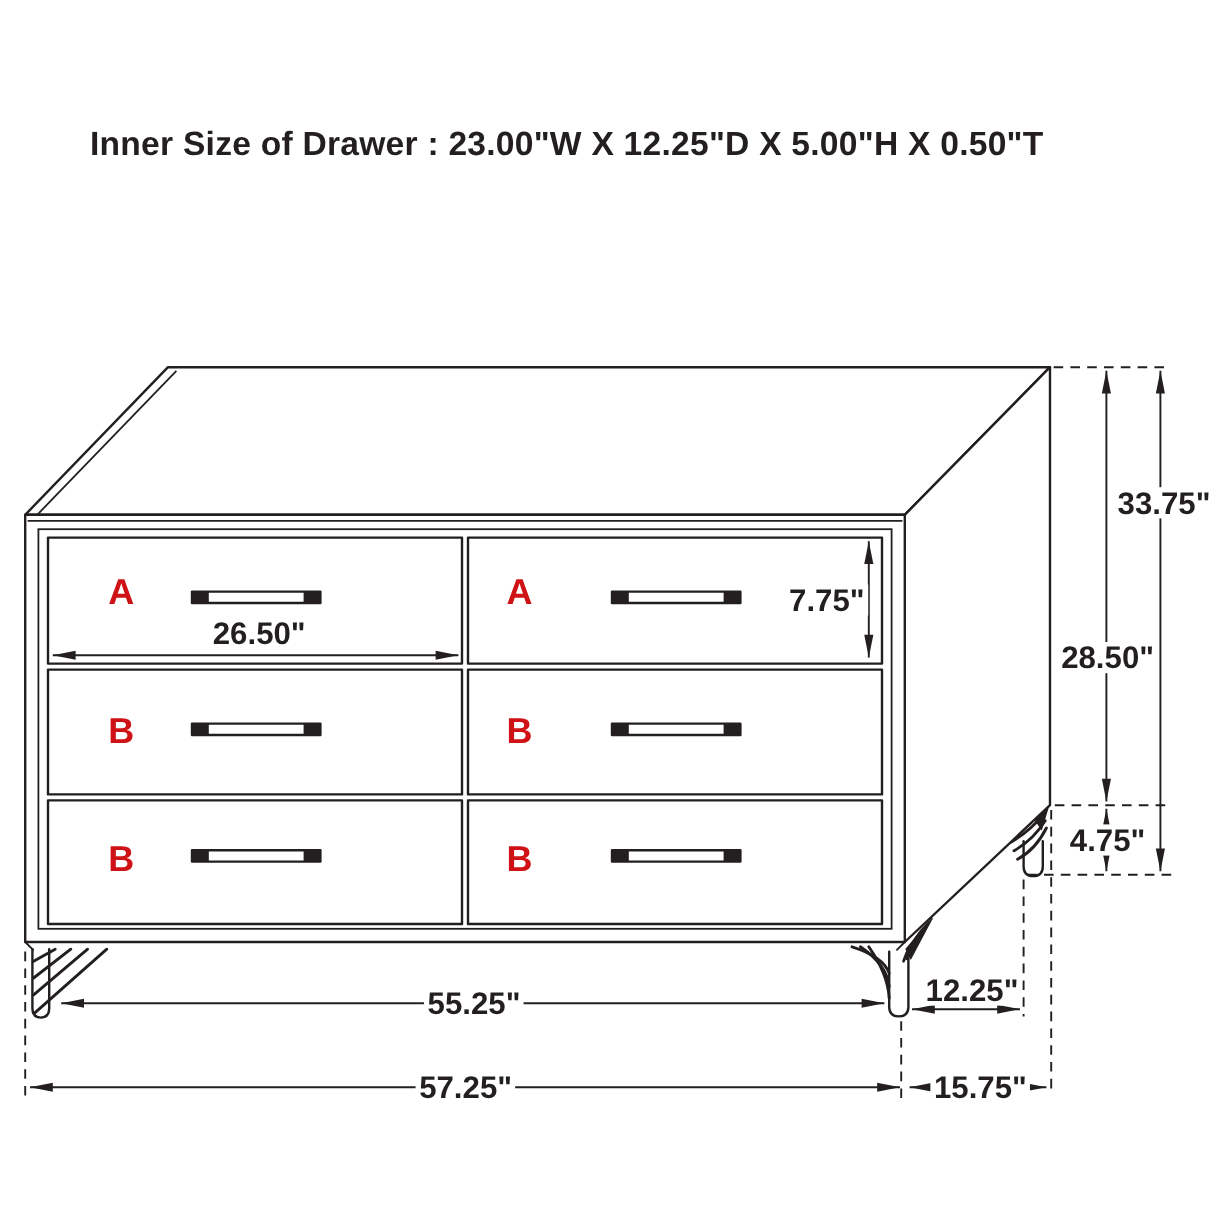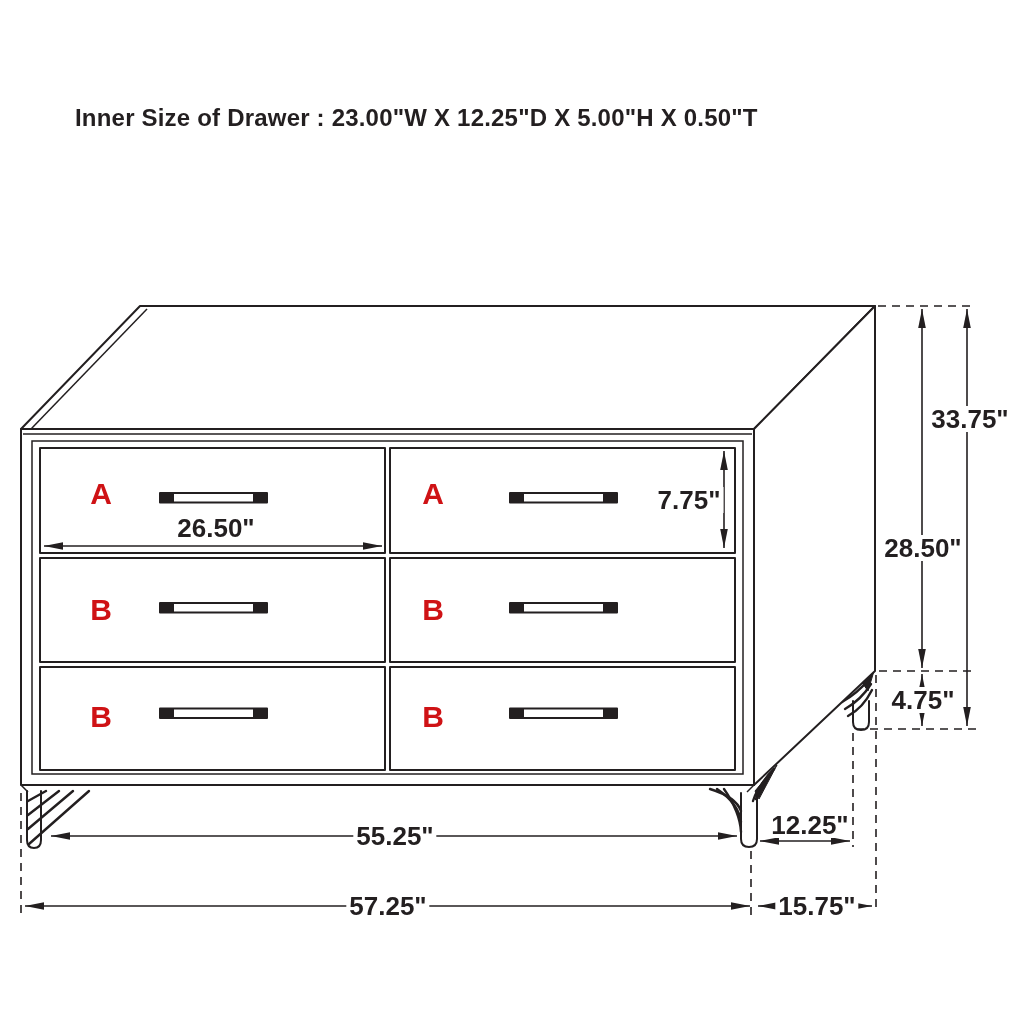--- a/index.html
+++ b/index.html
@@ -38,21 +38,21 @@
     font-weight:bold;
     font-size:30px;
     color:var(--label,#cf1215);
     line-height:1;
     background:transparent;
   }
   #title{
     position:absolute;
     left:75px;top:104px;
     font-weight:bold;
-    font-size:24px;
+    font-size:28px;
     color:var(--line,#231f20);
     white-space:nowrap;
     letter-spacing:0.2px;
   }
 </style>
 </head>
 <body>
 
 <div id="stage">
 

